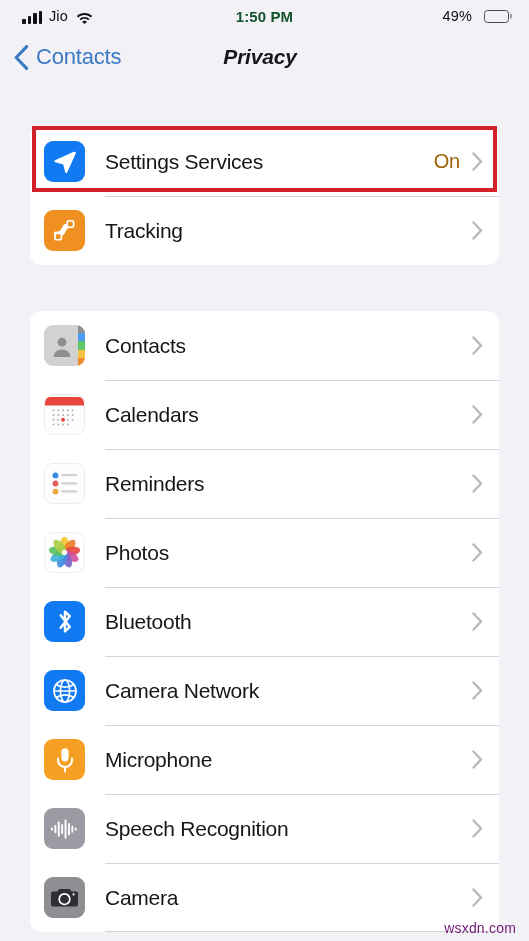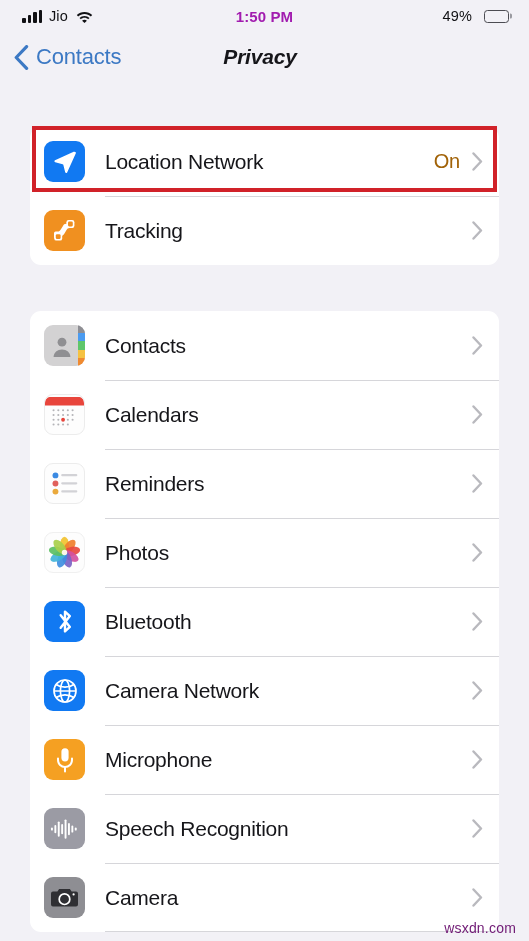--- a/index.html
+++ b/index.html
@@ -20,21 +20,21 @@
   .status-bar {
     height: 32px;
     display: flex;
     align-items: center;
     padding: 0 20px 0 22px;
     position: relative;
     box-sizing: border-box;
   }
   .status-left {
     display: flex;
-    align-items: center;
+    align-items: flex-end;
     gap: 7px;
   }
   .signal-bars {
     display: flex;
     align-items: flex-end;
     gap: 2px;
     height: 13px;
   }
   .signal-bars i {
     display: block;
@@ -52,21 +52,21 @@
     letter-spacing: 0.1px;
   }
   .wifi-icon { margin-left: 1px; display: block; }
   .status-center {
     position: absolute;
     left: 0;
     right: 0;
     text-align: center;
     font-size: 15px;
     font-weight: bold;
-    color: #a21caf;
+    color: #14532d;
     letter-spacing: 0.1px;
     pointer-events: none;
   }
   .status-right {
     margin-left: auto;
     display: flex;
     align-items: center;
     gap: 12px;
     position: relative;
     z-index: 2;
@@ -296,21 +296,21 @@
 <div class="scroll-area">
 
   <div class="card" id="card-privacy">
 
     <div class="row">
       <span class="row-icon ic-location">
         <svg width="27" height="27" viewBox="0 0 27 27">
           <path d="M23.2 3.6L4.0 12.3c-0.9 0.4-0.8 1.7 0.2 1.95l7.4 1.9c0.35 0.1 0.6 0.35 0.7 0.7l1.9 7.4c0.25 1.0 1.55 1.1 1.95 0.2l8.7-19.2c0.35-0.8-0.45-1.6-1.25-1.25z" fill="#ffffff"></path>
         </svg>
       </span>
-      <span class="row-label">Location Network</span>
+      <span class="row-label">Settings Services</span>
       <span class="row-value">On</span>
       <svg class="chevron" width="11" height="19" viewBox="0 0 11 19">
         <path d="M1.5 1.5L9 9.5 1.5 17.5" stroke="#b9b9be" stroke-width="2.4" fill="none" stroke-linecap="round" stroke-linejoin="round"></path>
       </svg>
     </div>
 
     <div class="row">
       <span class="row-icon ic-tracking">
         <svg width="27" height="27" viewBox="0 0 27 27">
           <path d="M17.0 4.2h3.6a1.6 1.6 0 0 1 1.6 1.6v3.6a1.6 1.6 0 0 1-1.6 1.6h-2.0c-1.6 0-2.4 0.9-3.1 2.1l-2.2 3.6c-0.75 1.25-1.6 2.1-3.2 2.1H8.4v1.0a1.6 1.6 0 0 1-1.6 1.6H4.6A1.6 1.6 0 0 1 3.0 19.8v-3.6a1.6 1.6 0 0 1 1.6-1.6h2.0c1.6 0 2.45-0.9 3.15-2.1l2.2-3.6c0.75-1.25 1.6-2.1 3.2-2.1h1.85z" fill="#ffffff"></path>

